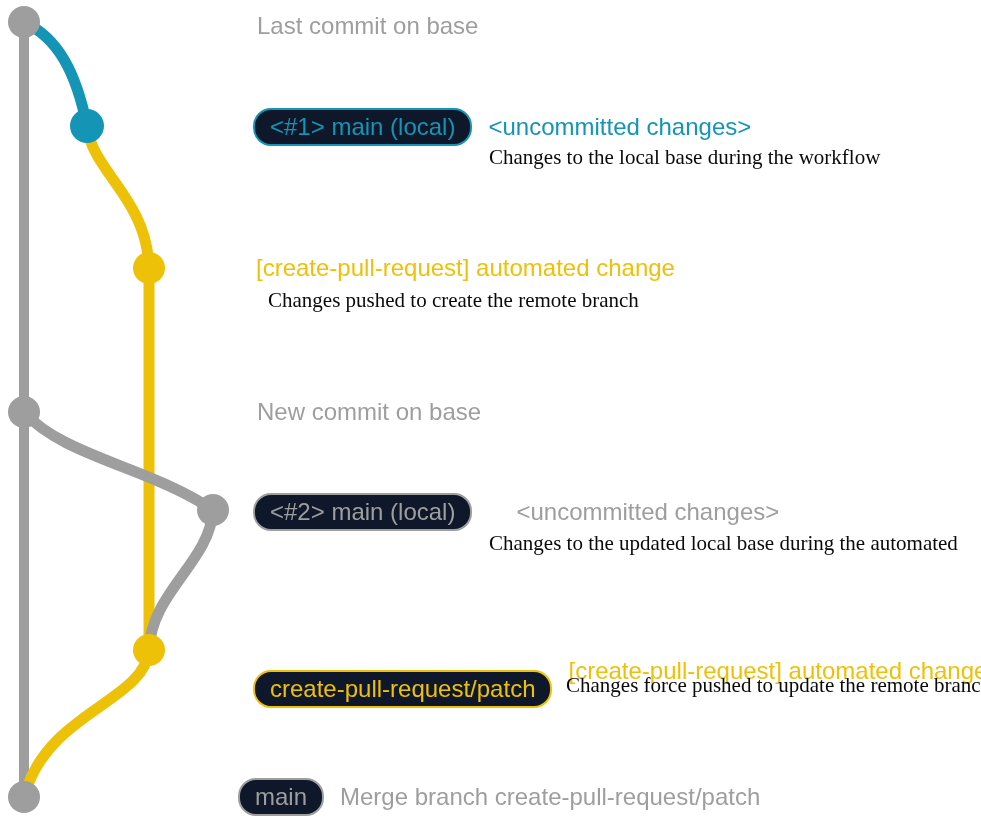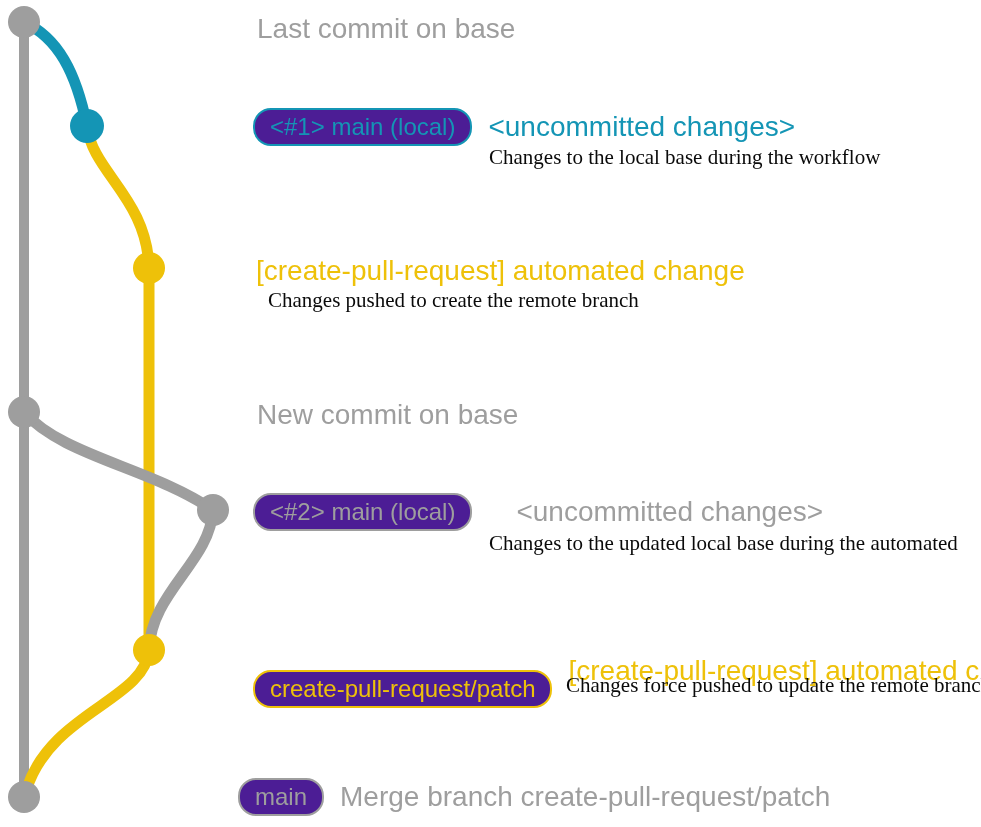--- a/index.html
+++ b/index.html
@@ -5,28 +5,28 @@
   :root{
     --gray:#9e9e9e; --blue:#1495b5; --yellow:#eec109; --ink:#0a0a0a;
   }
   html,body{margin:0;padding:0;}
   body{
     width:981px;height:827px;position:relative;background:#ffffff;
     font-family:"Liberation Sans",sans-serif;overflow:hidden;
   }
   .graph-svg{position:absolute;left:0;top:0;}
   .row{position:absolute;display:flex;align-items:center;white-space:nowrap;}
-  .lbl{font-size:28px;line-height:1.2;}
+  .lbl{font-size:24px;line-height:1.2;}
   .lbl-gray{color:var(--gray);}
   .lbl-blue{color:var(--blue);}
   .lbl-yellow{color:var(--yellow);}
   .badge{
     display:inline-flex;align-items:center;justify-content:center;
     font-size:24px;line-height:1.1;
-    border:2px solid;border-radius:18px;padding:4px 15px;background:#4c1d95;
+    border:2px solid;border-radius:18px;padding:4px 15px;background:#0f172a;
   }
   .badge-blue{color:var(--blue);border-color:var(--blue);}
   .badge-gray{color:var(--gray);border-color:var(--gray);}
   .badge-yellow{color:var(--yellow);border-color:var(--yellow);margin-top:36px;}
   .gap{margin-left:16px;}
   .note{
     position:absolute;font-family:"Liberation Serif",serif;
     font-size:21px;color:var(--ink);white-space:nowrap;line-height:1.2;
   }
 </style>

